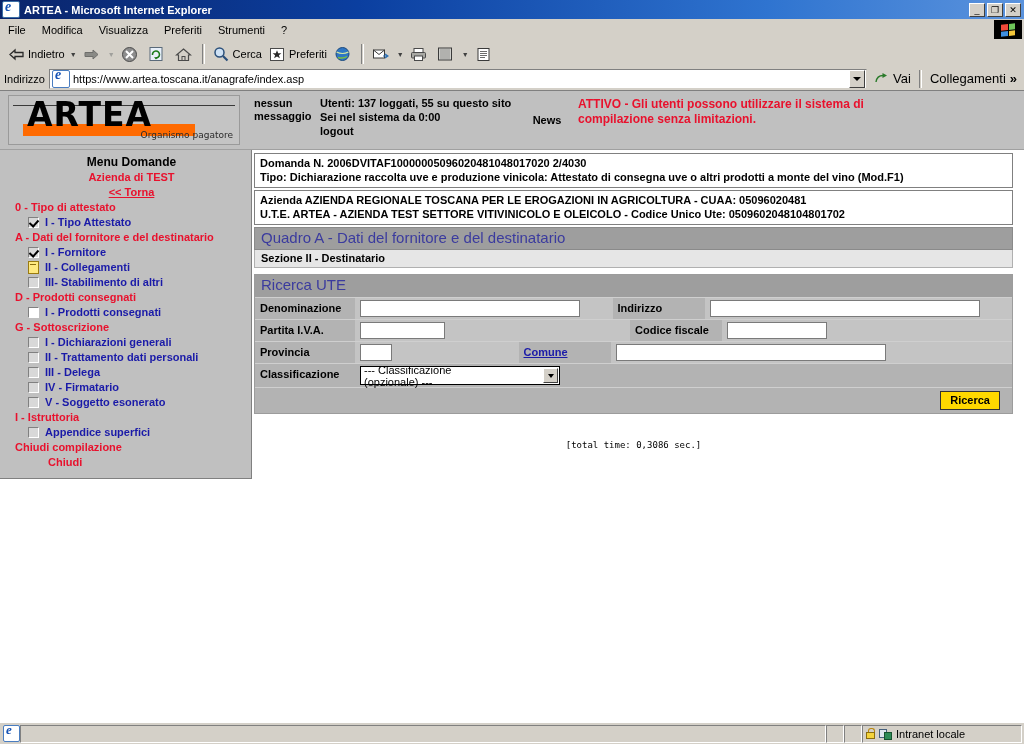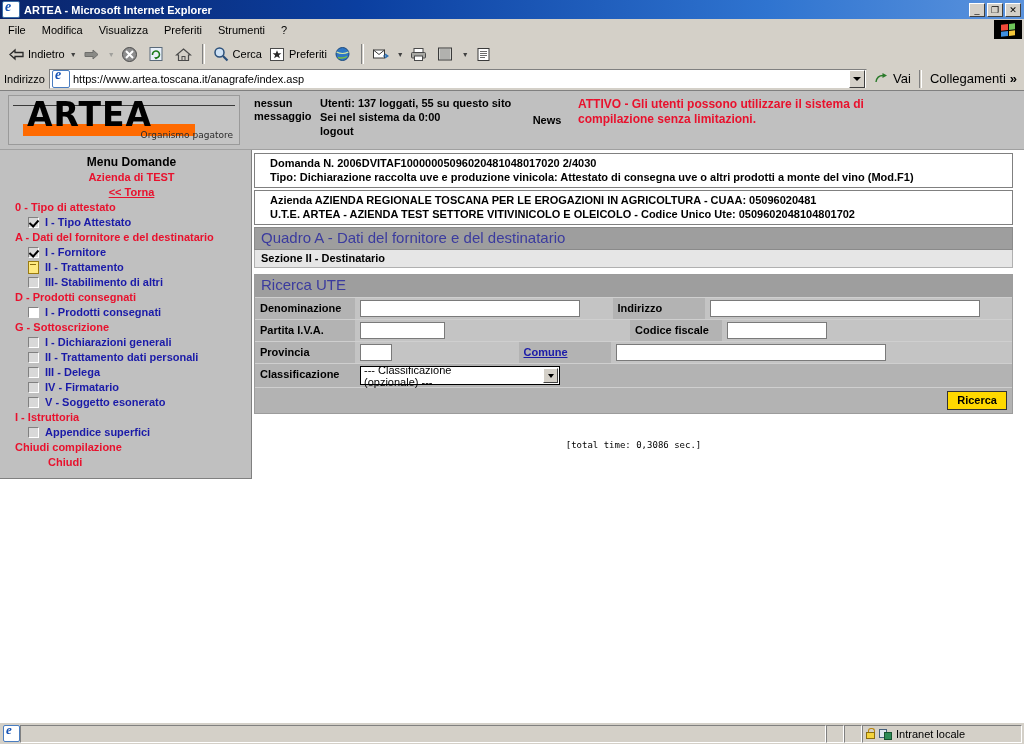--- a/index.html
+++ b/index.html
@@ -429,21 +429,21 @@
 
   
   .main {
     flex: 1 1 auto;
     padding: 3px 11px 0 2px;
     box-sizing: border-box;
   }
   .info-box {
     border: 1px solid #808080;
     background: #ffffff;
-    padding: 2px 5px 3px 15px;
+    padding: 2px 5px 3px 5px;
     margin-bottom: 2px;
     box-sizing: border-box;
   }
   .info-line {
     font-size: 11px;
     font-weight: bold;
     color: #000;
     line-height: 14px;
     white-space: nowrap;
     overflow: hidden;
@@ -555,21 +555,21 @@
     border-left:3px solid transparent;
     border-right:3px solid transparent;
     border-top:4px solid #000;
   }
   .frow-submit {
     display: flex;
     justify-content: flex-end;
     align-items: center;
     background: #b3b3b3;
     border-top: 1px solid #cfcfcf;
-    padding: 3px 5px;
+    padding: 3px 12px;
   }
   .btn-ricerca {
     background: #ffd900;
     border: 1px solid #333333;
     color: #000000;
     font-size: 11px;
     font-weight: bold;
     padding: 2px 9px 3px 9px;
     cursor: pointer;
     font-family: "Liberation Sans", sans-serif;
@@ -883,21 +883,21 @@
           <span class="sb-link">I - Tipo Attestato</span>
         </div>
 
         <div class="sb-group">A - Dati del fornitore e del destinatario</div>
         <div class="sb-row">
           <span class="cbx checked"></span>
           <span class="sb-link">I - Fornitore</span>
         </div>
         <div class="sb-row">
           <span class="doc-ico"></span>
-          <span class="sb-link">II - Trattamento</span>
+          <span class="sb-link">II - Collegamenti</span>
         </div>
         <div class="sb-row">
           <span class="cbx"></span>
           <span class="sb-link">III- Stabilimento di altri</span>
         </div>
 
         <div class="sb-group">D - Prodotti consegnati</div>
         <div class="sb-row">
           <span class="cbx white"></span>
           <span class="sb-link">I - Prodotti consegnati</span>

